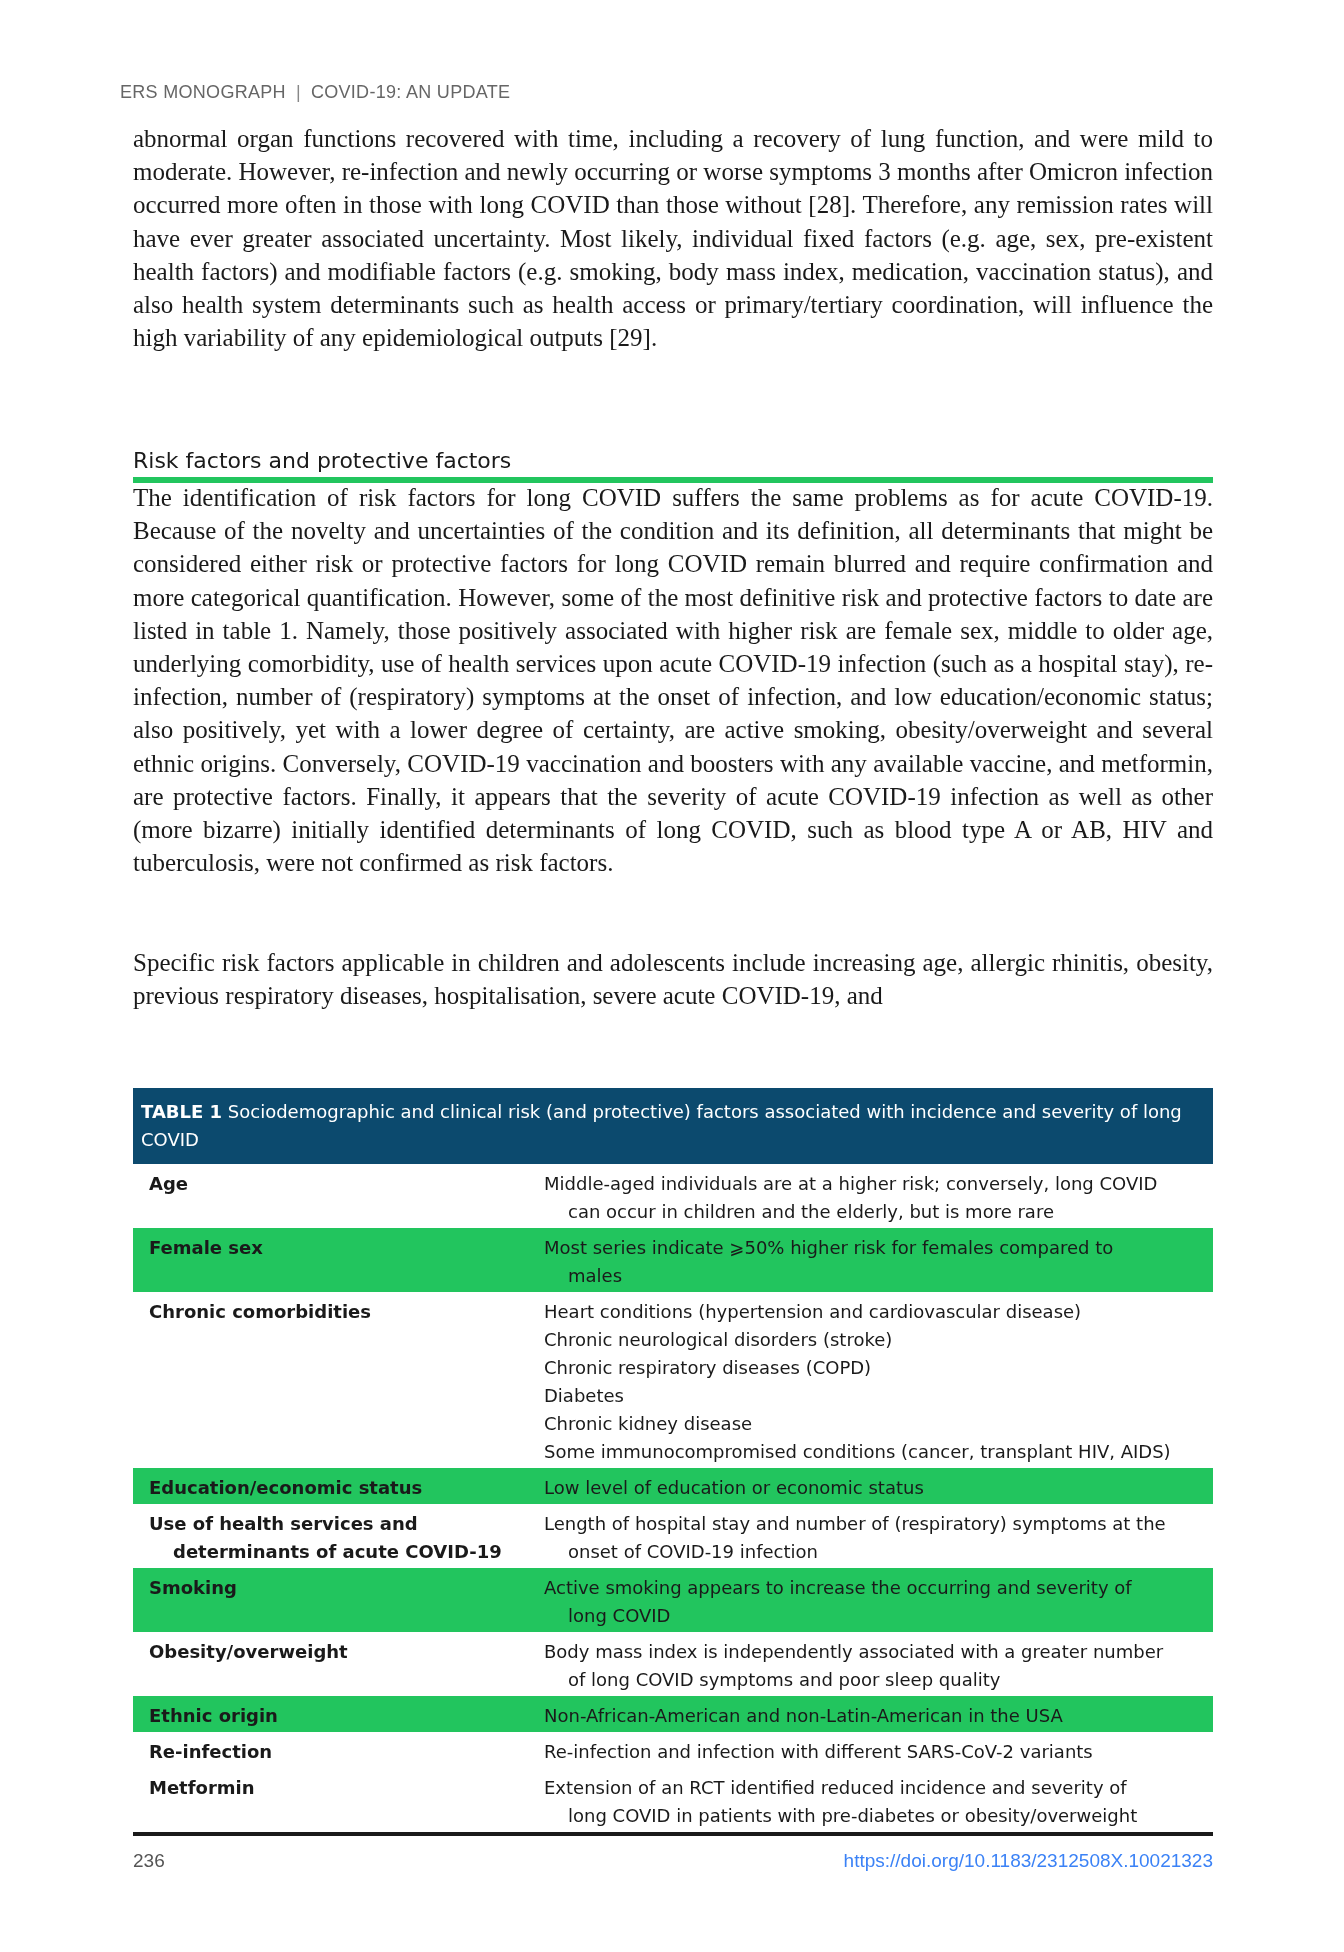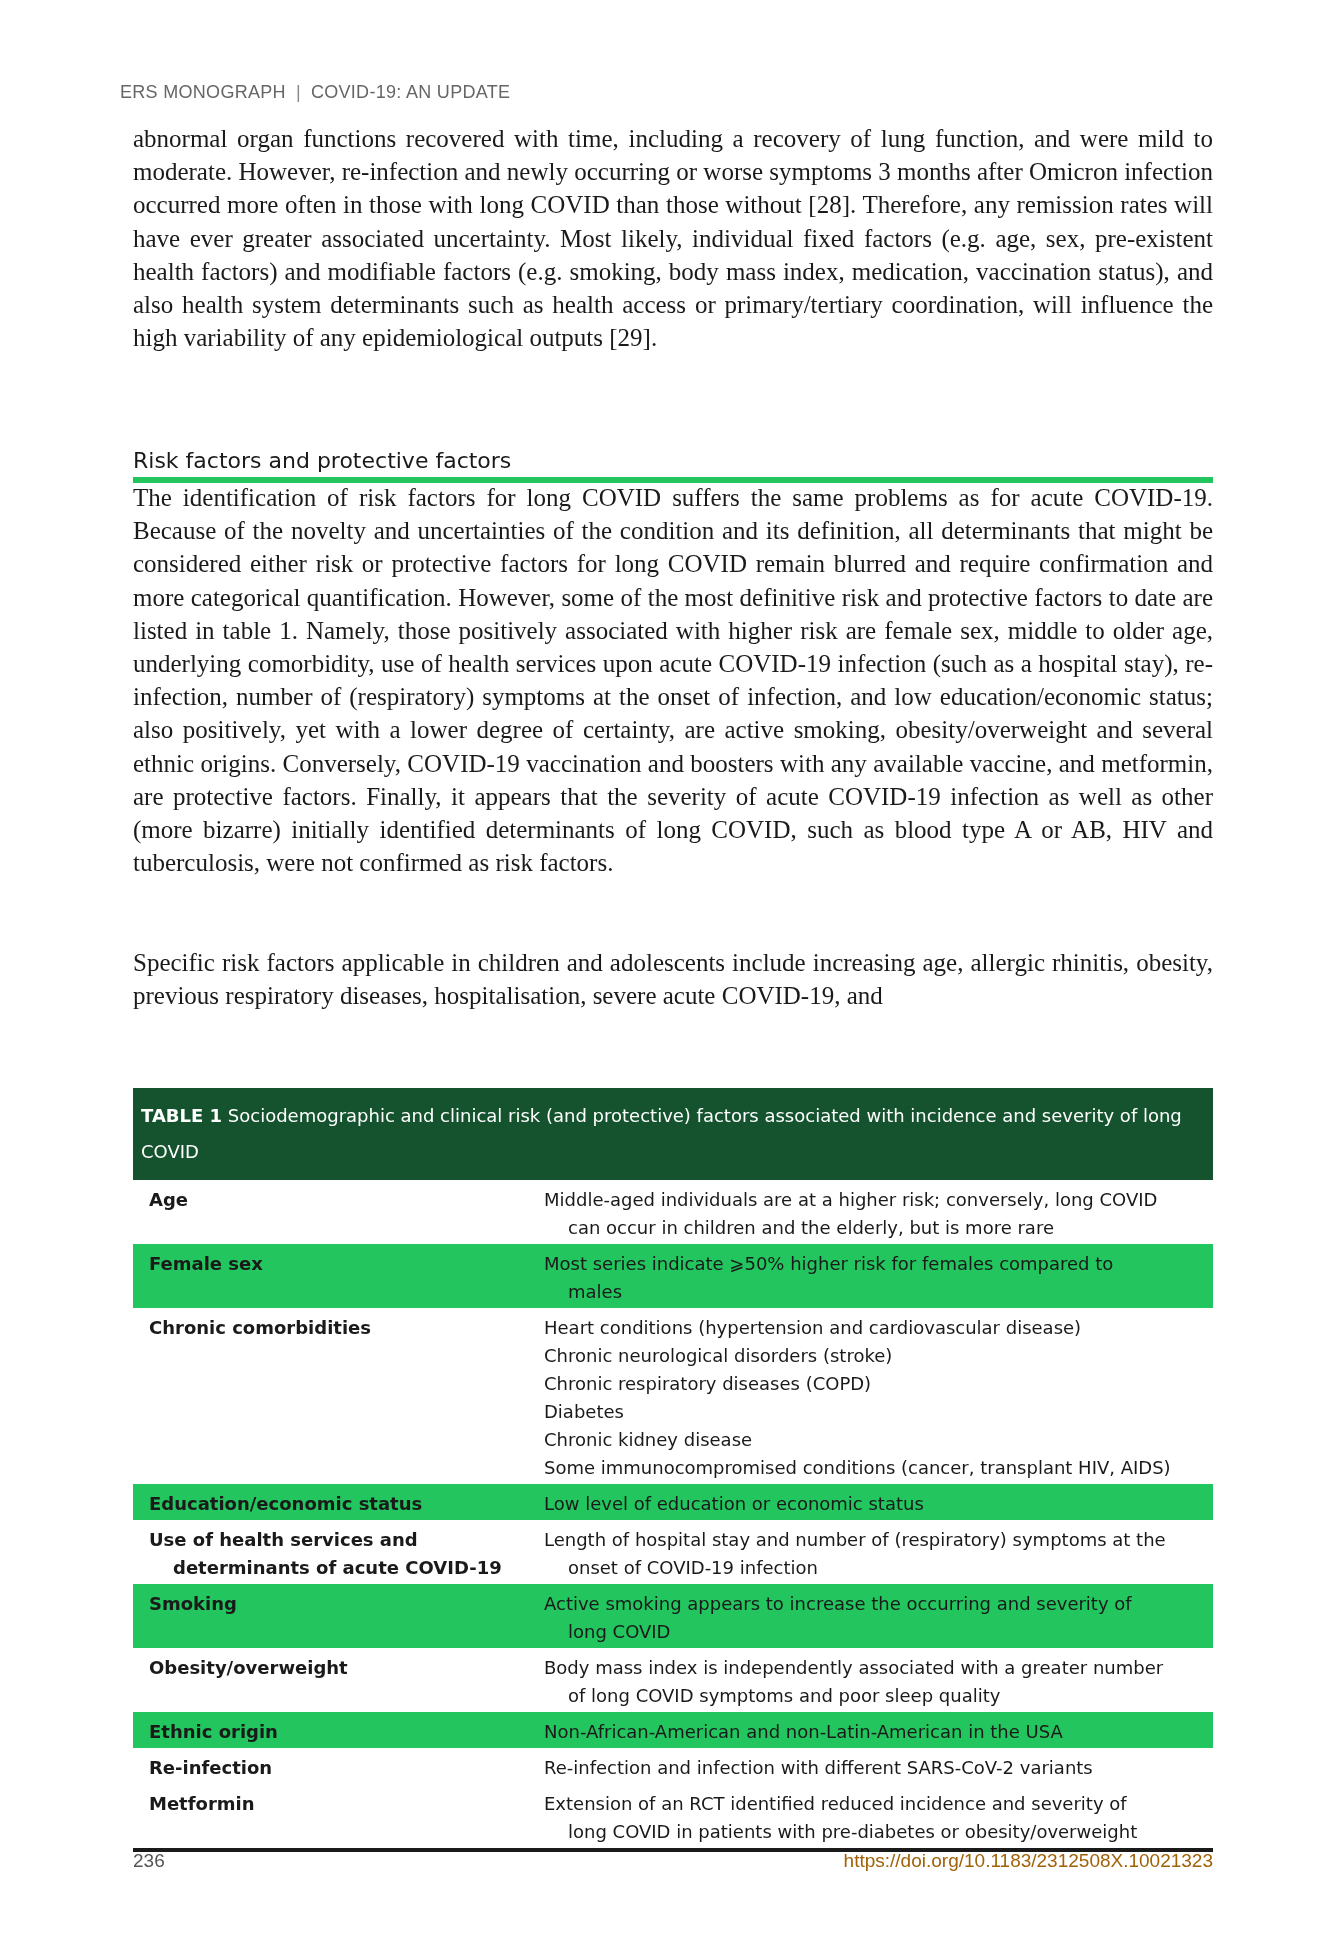--- a/index.html
+++ b/index.html
@@ -6,33 +6,33 @@
   body{width:1344px;height:1952px;position:relative;overflow:hidden;color:#1a1a1a;}
   .running-head{position:absolute;left:120px;top:82px;font-family:"Liberation Sans",sans-serif;font-size:18px;color:#666;letter-spacing:0.3px;}
   .running-head .sep{margin:0 10px;color:#888;}
   .content{position:absolute;left:133px;width:1080px;font-family:"Liberation Serif",serif;font-size:25px;line-height:33.2px;text-align:justify;}
   .content p{margin:0;}
   #p1{top:122px;}
   .section-heading{position:absolute;left:133px;top:446px;width:1080px;font-family:"DejaVu Sans",sans-serif;font-size:22px;font-weight:normal;border-bottom:6px solid #22c55e;padding-bottom:1px;margin:0;line-height:30px;}
   #p2{top:481px;}
   #p3{top:946px;}
   .table-wrap{position:absolute;left:133px;top:1088px;width:1080px;font-family:"DejaVu Sans",sans-serif;font-size:18px;line-height:28px;}
-  .table-caption{background:#14532d;color:#fff;padding:10px 10px 10px 8px;line-height:36px;}
+  .table-caption{background:#0c4a6e;color:#fff;padding:10px 10px 10px 8px;line-height:28px;}
   .table-caption b{font-weight:bold;}
   table{width:100%;border-collapse:collapse;}
   td{vertical-align:top;padding:0;}
   td.k{width:395px;padding-left:16px;font-weight:bold;}
   td.v{padding-left:0;}
   td .cont{padding-left:24px;}
   td.k .cont{padding-left:24px;}
   tr.alt td{background:#22c55e;}
   tr td{padding-top:6px;padding-bottom:2px;}
   .table-bottom{border-bottom:4px solid #1a1a1a;}
   .footer-page{position:absolute;left:133px;top:1850px;font-family:Liberation Sans, sans-serif;font-size:19px;color:#555;}
-  .footer-doi{position:absolute;right:131px;top:1850px;font-family:"Liberation Sans",sans-serif;font-size:19px;color:#a16207;}
+  .footer-doi{position:absolute;right:131px;top:1850px;font-family:"Liberation Sans",sans-serif;font-size:19px;color:#3b82f6;}
 </style>
 </head>
 <body>
 
 <div class="running-head">
   <span>ERS MONOGRAPH</span><span class="sep">|</span><span>COVID-19: AN UPDATE</span>
 </div>
 
 <div class="content" id="p1">
     <p>abnormal organ functions recovered with time, including a recovery of lung function, and were mild to moderate. However, re-infection and newly occurring or worse symptoms 3 months after Omicron infection occurred more often in those with long COVID than those without [28]. Therefore, any remission rates will have ever greater associated uncertainty. Most likely, individual fixed factors (e.g. age, sex, pre-existent health factors) and modifiable factors (e.g. smoking, body mass index, medication, vaccination status), and also health system determinants such as health access or primary/tertiary coordination, will influence the high variability of any epidemiological outputs [29].</p>

